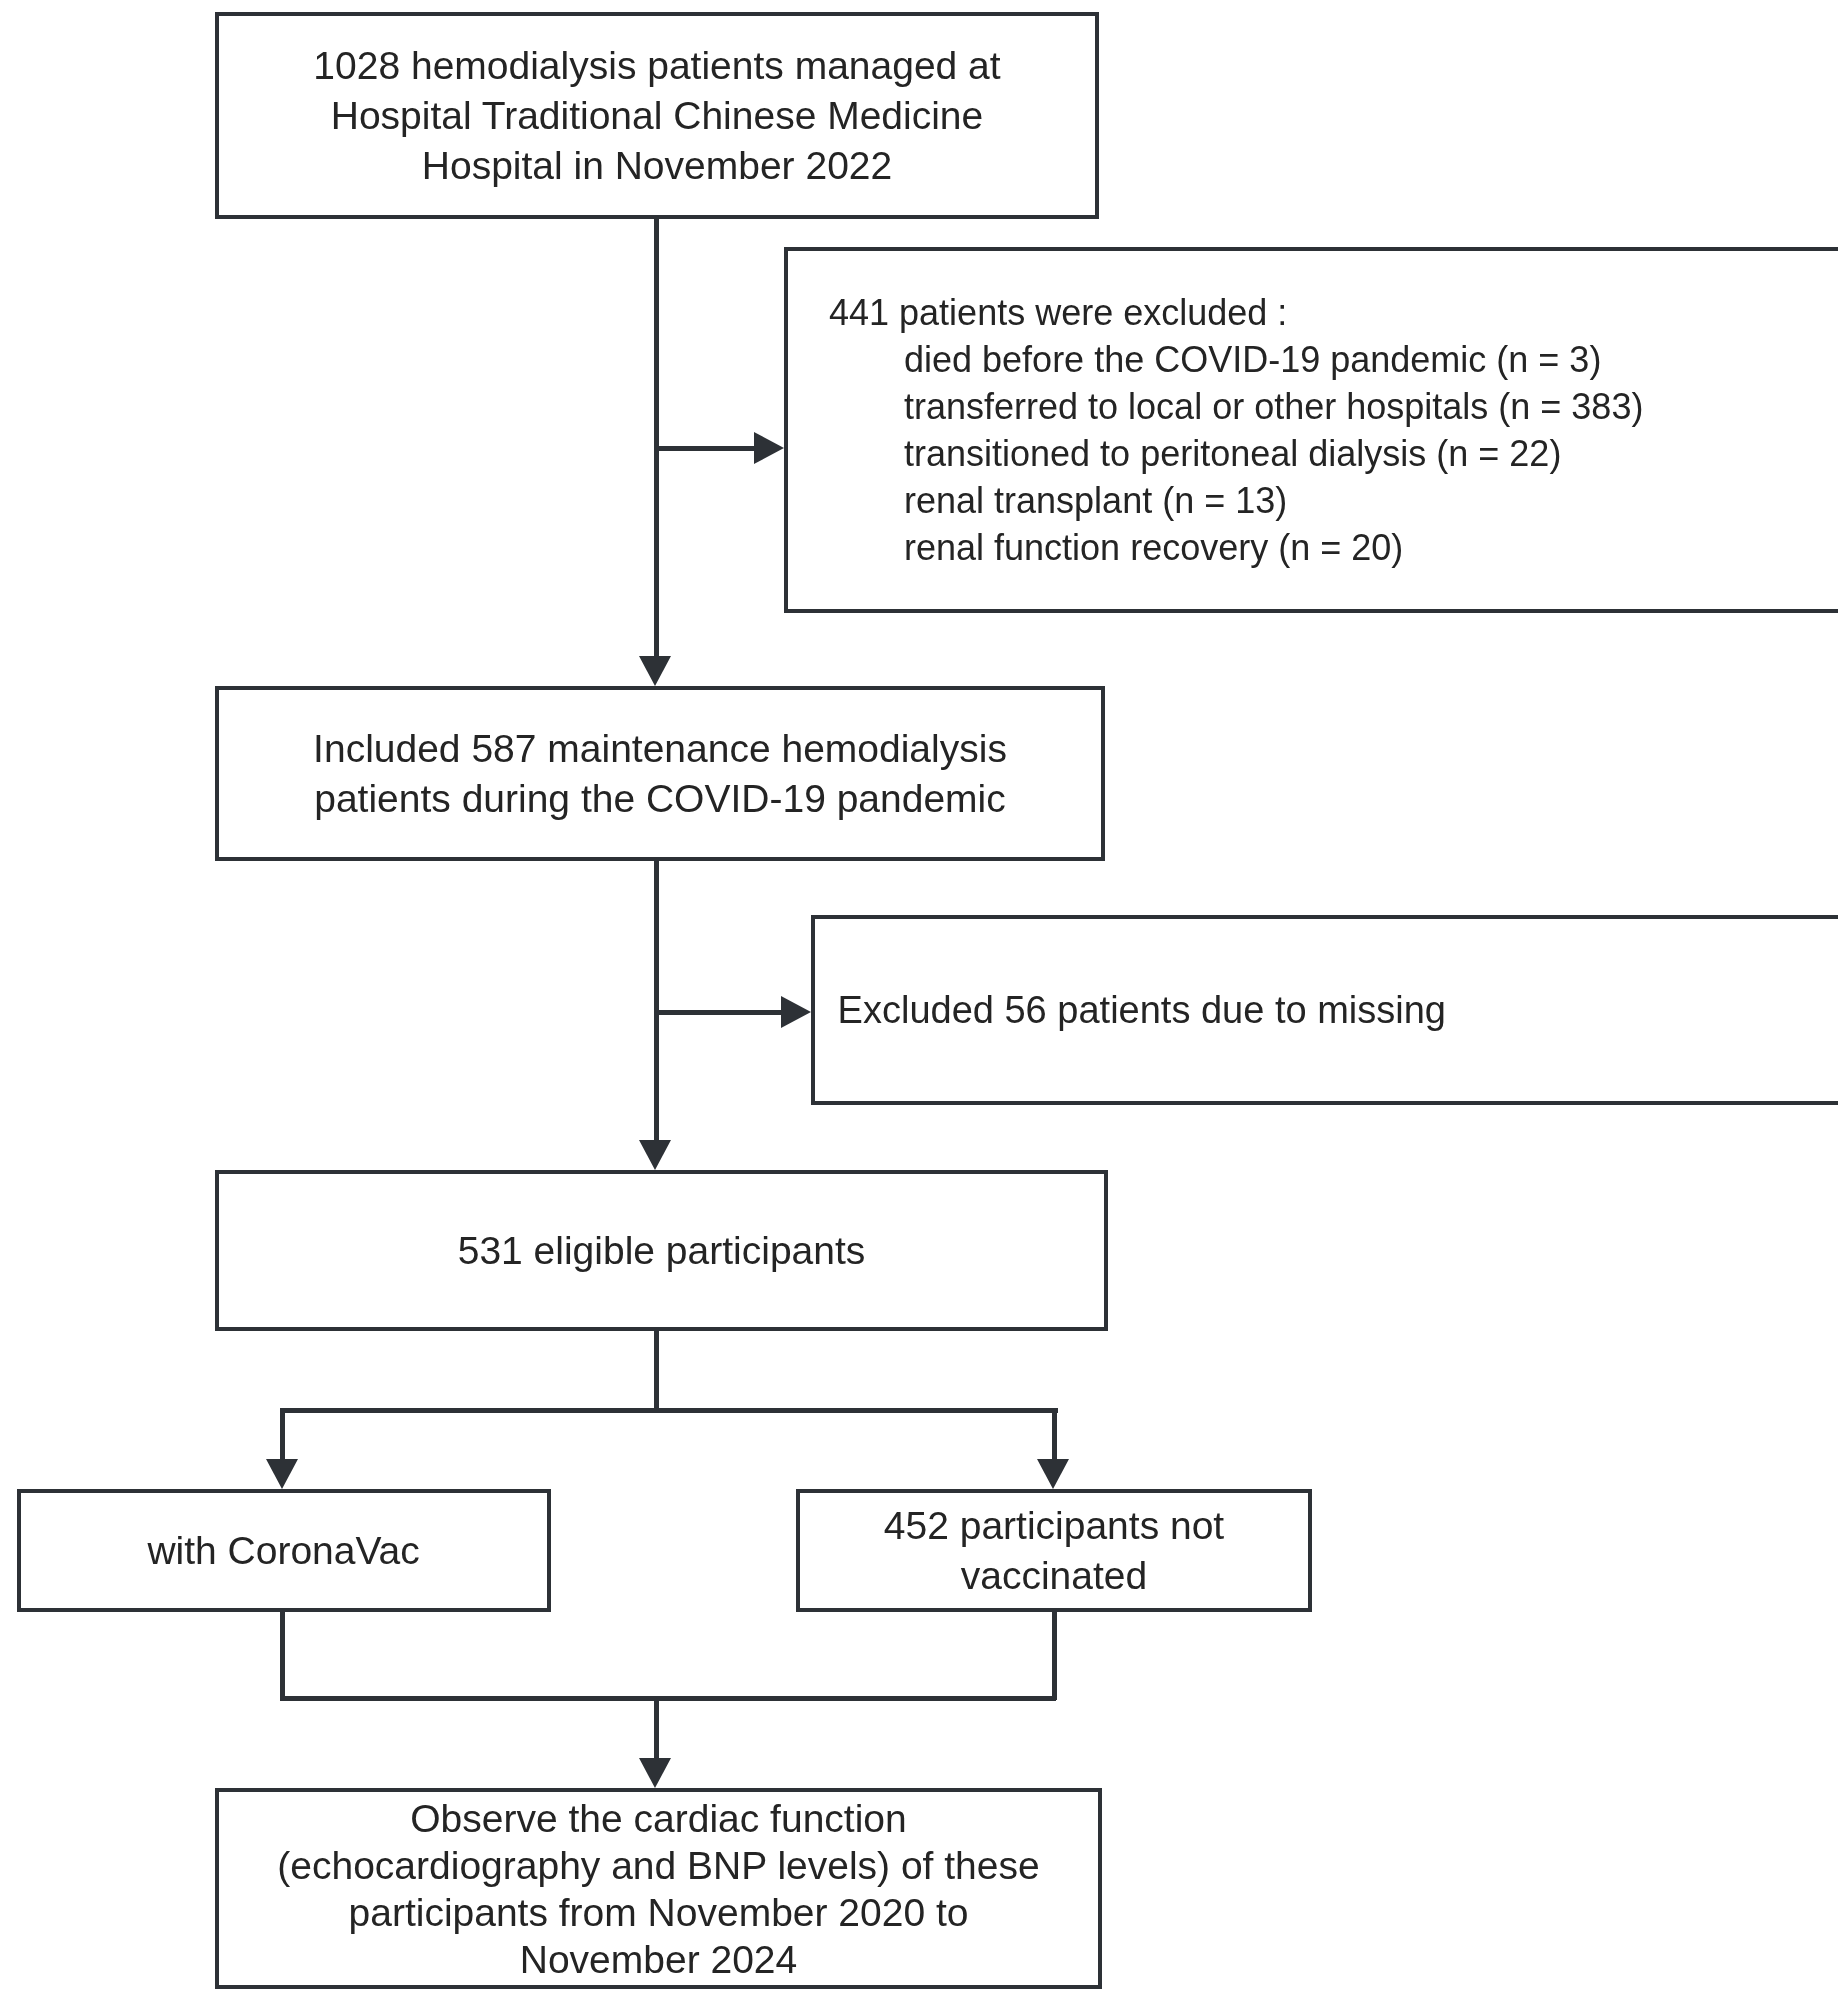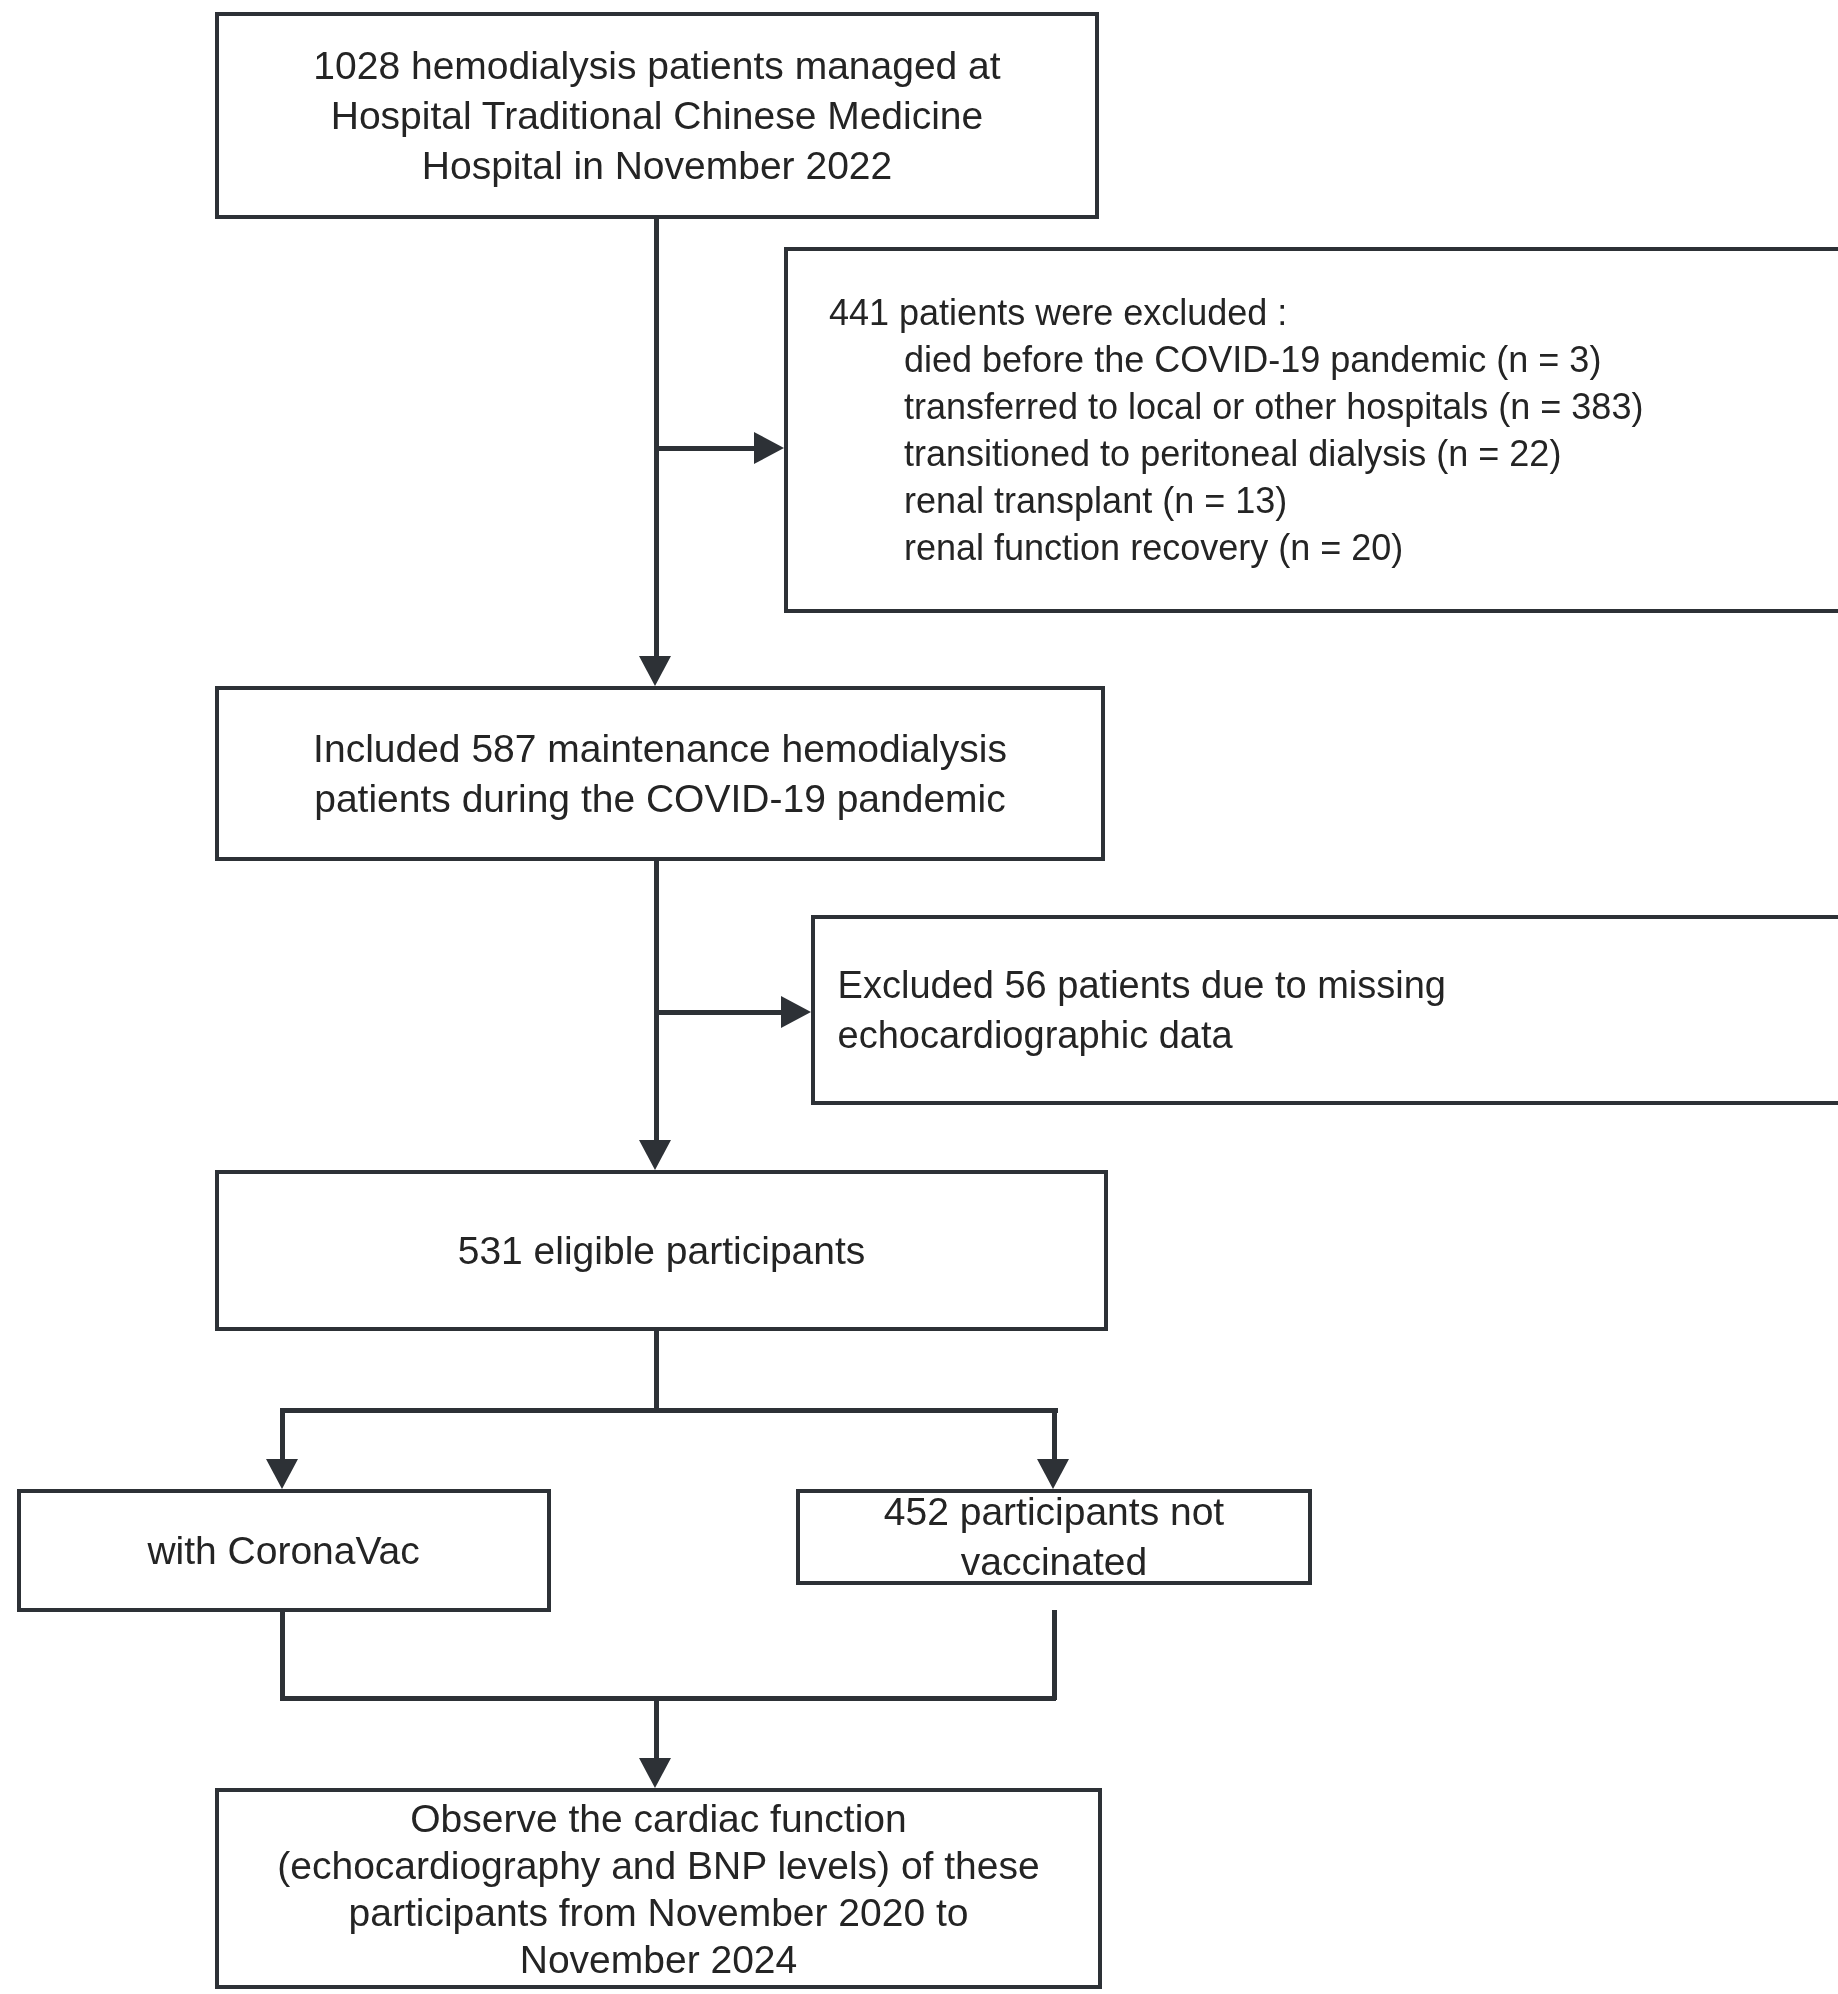--- a/index.html
+++ b/index.html
@@ -72,32 +72,31 @@
     <div class="ln indent">renal function recovery (n = 20)</div>
   </div>
 
   <div class="box txt-center" id="b3" style="left:215px;top:686px;width:890px;height:175px;">
     <div class="ln">Included 587 maintenance hemodialysis</div>
     <div class="ln">patients during the COVID-19 pandemic</div>
   </div>
 
   <div class="box txt-left" id="b4" style="left:811px;top:915px;width:1111px;height:190px;">
     <div class="ln">Excluded 56 patients due to missing</div>
-    <div class="ln">echocardiographic data</div>
   </div>
 
   <div class="box txt-center" id="b5" style="left:215px;top:1170px;width:893px;height:161px;">
     <div class="ln">531 eligible participants</div>
   </div>
 
   <div class="box txt-center" id="b6" style="left:16.6px;top:1489px;width:534px;height:123px;">
     <div class="ln">with CoronaVac</div>
   </div>
 
-  <div class="box txt-center" id="b7" style="left:796px;top:1489px;width:516px;height:96px;">
+  <div class="box txt-center" id="b7" style="left:796px;top:1489px;width:516px;height:123px;">
     <div class="ln">452 participants not</div>
     <div class="ln">vaccinated</div>
   </div>
 
   <div class="box txt-center" id="b8" style="left:215px;top:1788px;width:887px;height:201px;">
     <div class="ln">Observe the cardiac function</div>
     <div class="ln">(echocardiography and BNP levels) of these</div>
     <div class="ln">participants from November 2020 to</div>
     <div class="ln">November 2024</div>
   </div>

